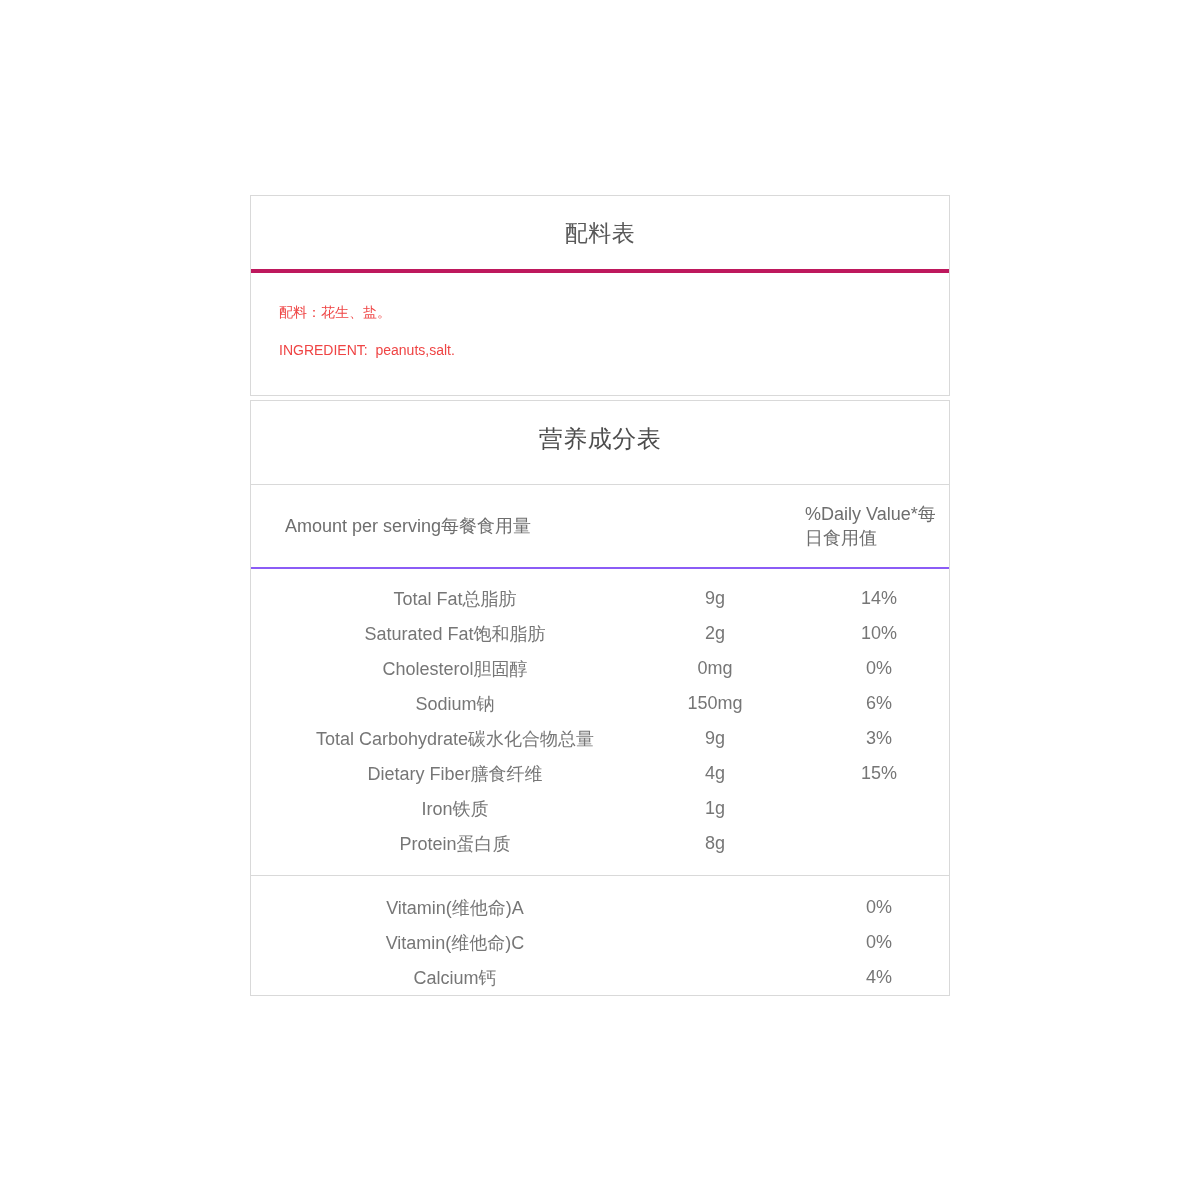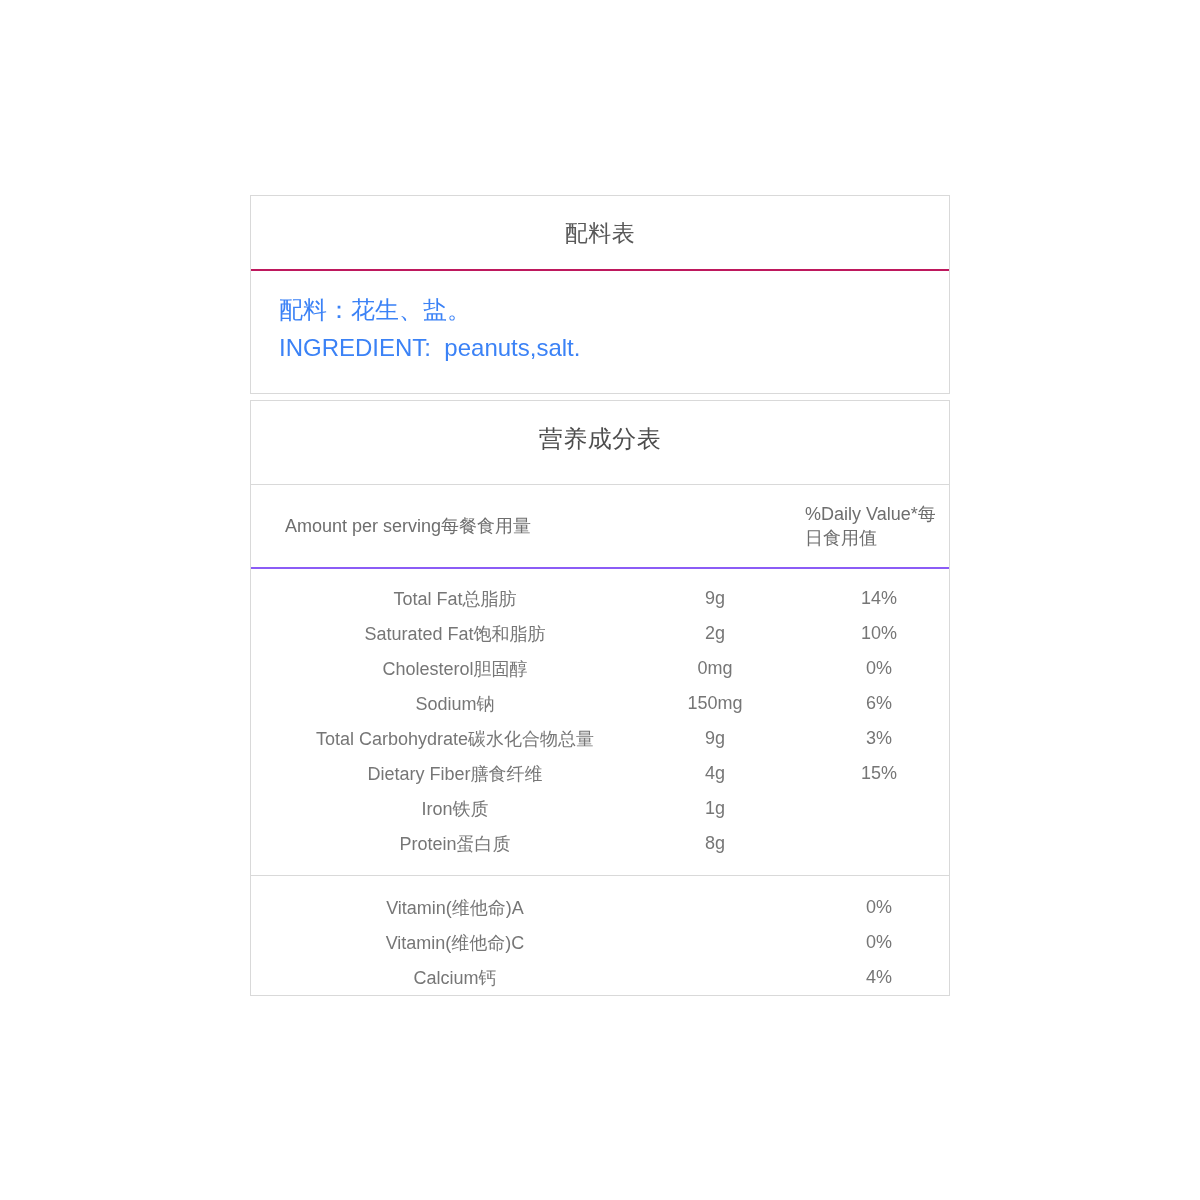--- a/index.html
+++ b/index.html
@@ -26,30 +26,30 @@
     position: absolute;
     left: 250px;
     top: 195px;
     width: 700px;
   }
   .panel-title {
     text-align: center;
     font-size: 23px;
     color: #595959;
     padding: 22px 0 20px 0;
-    border-bottom: 2px solid #be185d;
+    border-bottom: 4px solid #be185d;
     letter-spacing: 0.5px;
   }
   .ingredients-body {
     padding: 20px 28px 26px 28px;
   }
   .ingredients-line {
-    font-size: 24px;
+    font-size: 14px;
     line-height: 38px;
-    color: #3b82f6;
+    color: #ef4444;
     white-space: pre;
   }
 
   
   .nutrition-panel {
     position: absolute;
     left: 250px;
     top: 400px;
     width: 700px;
   }

